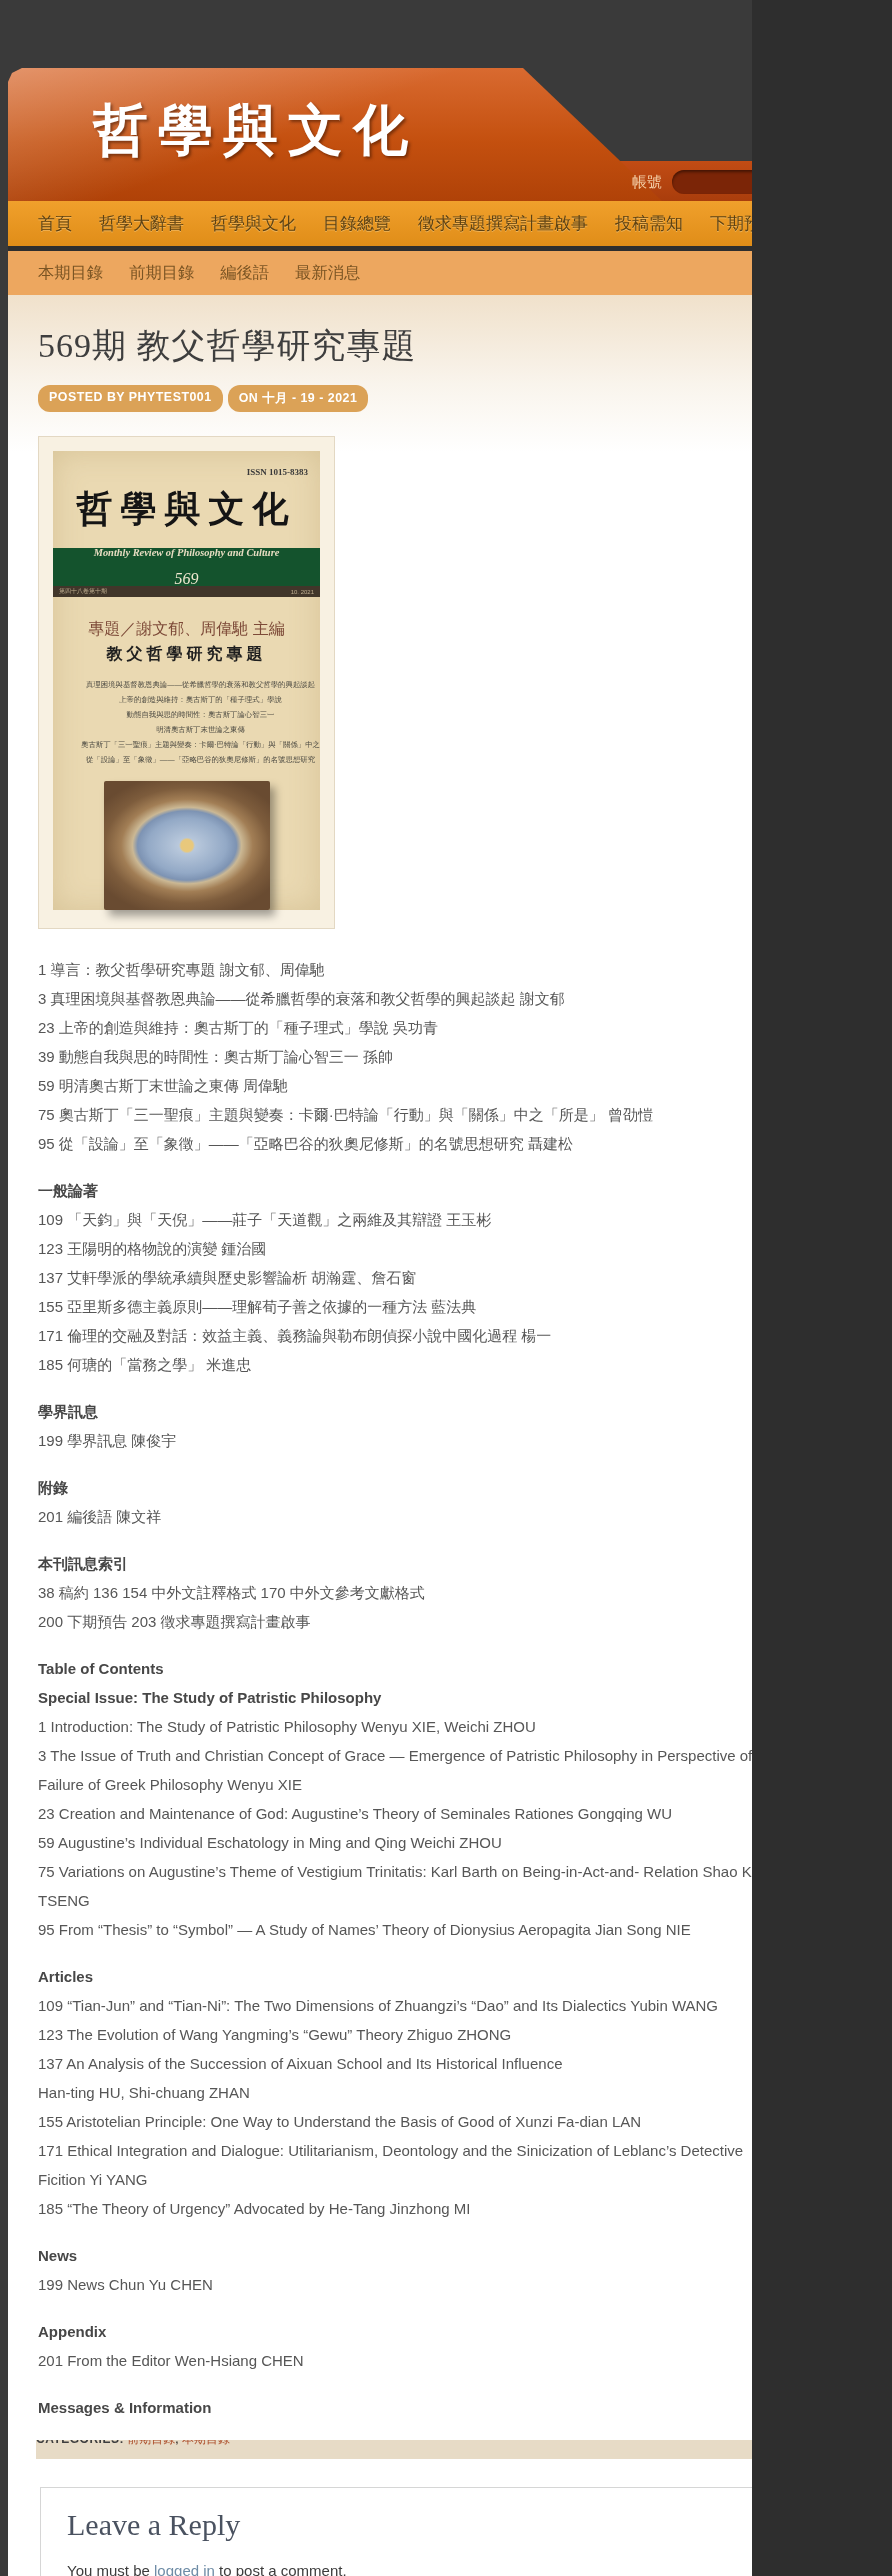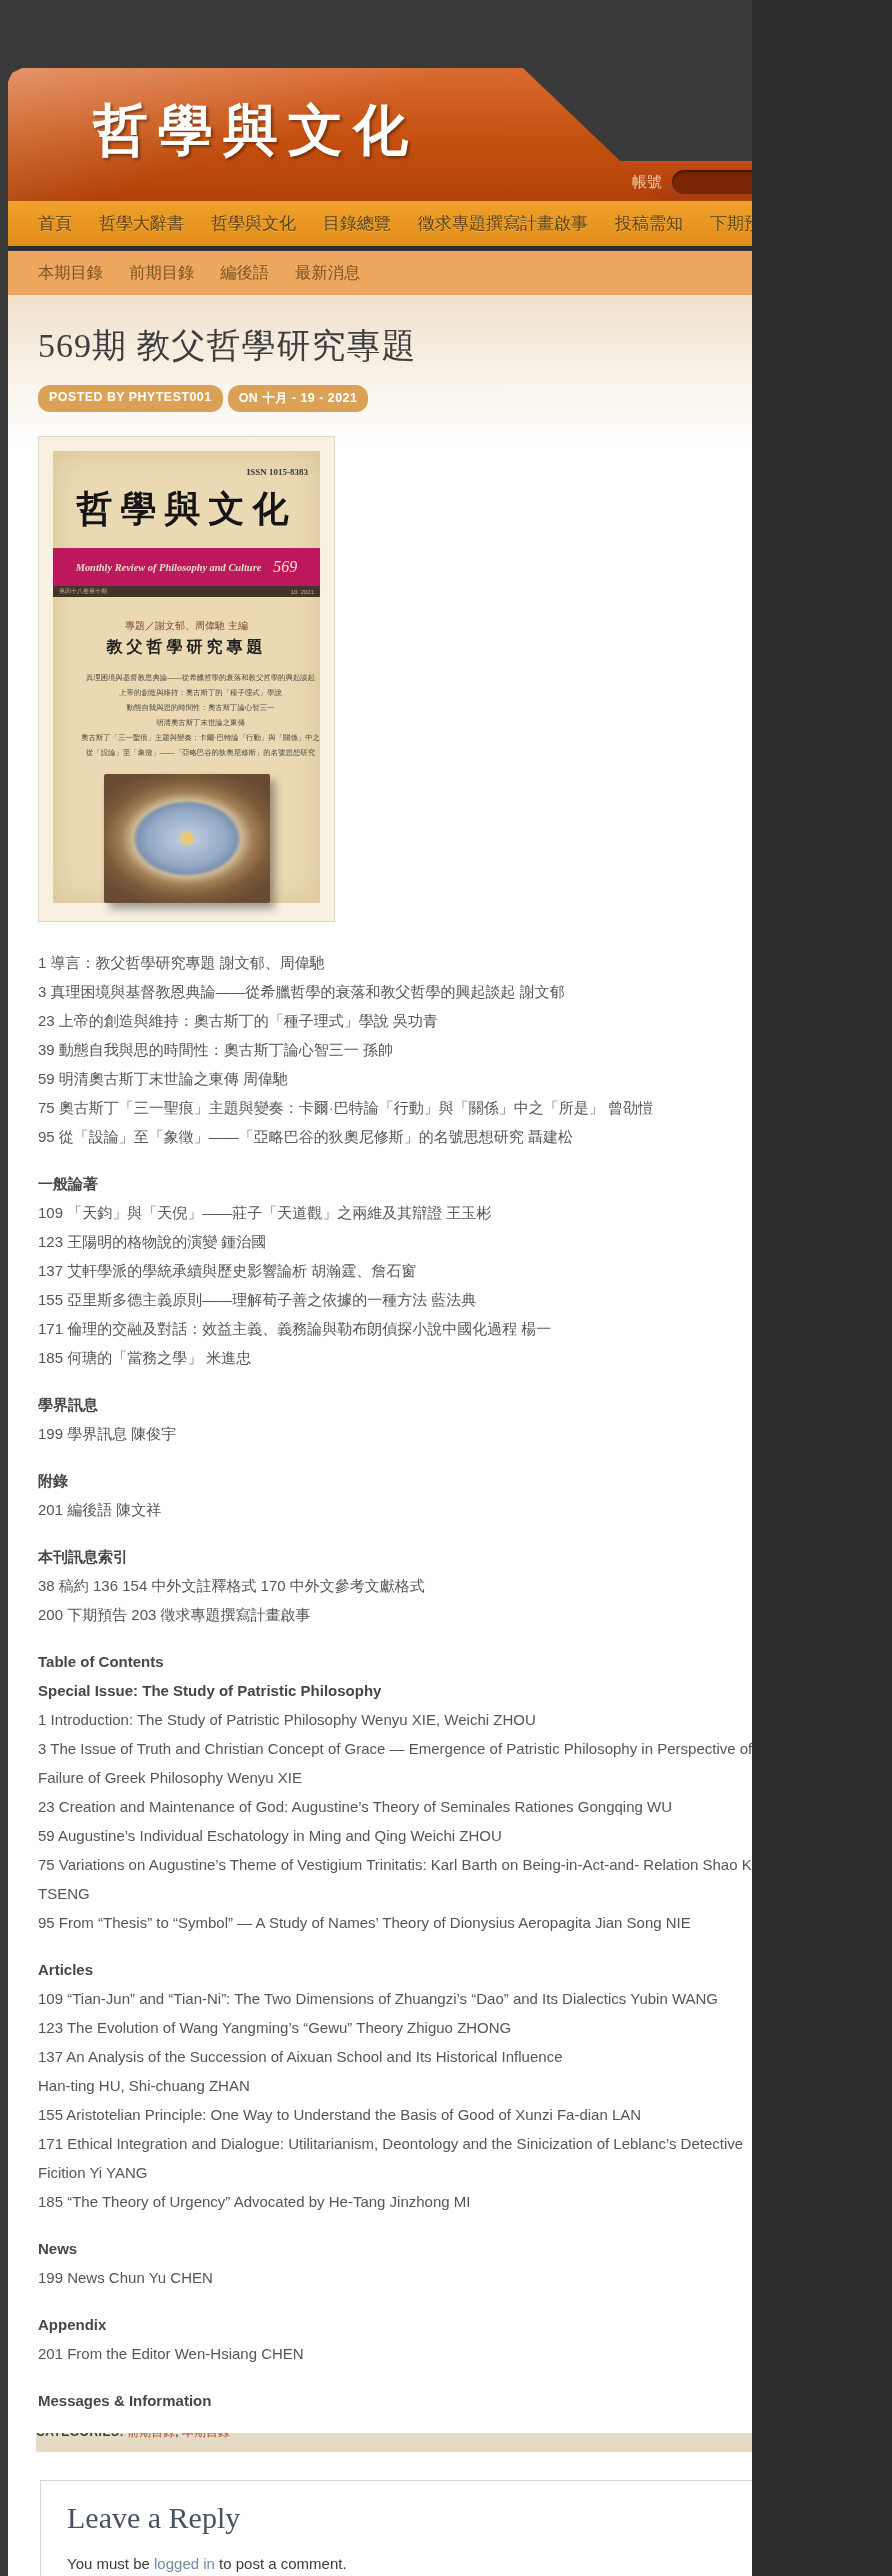--- a/index.html
+++ b/index.html
@@ -42,28 +42,28 @@
     letter-spacing:0.5px;padding:5px 11px;white-space:nowrap;border-radius:12px;}
   
   .cover{margin-top:24px;width:267px;background:#f8f1e2;border:1px solid #e3d8c3;
     padding:14px 14px 18px;}
   .cover-inner{background:#ead9b2;min-height:392px;padding-top:16px;
     box-shadow:inset 0 0 30px rgba(160,130,70,.25);}
   .cover-issn{text-align:right;padding-right:12px;font-family:"Liberation Serif",serif;
     font-size:9px;color:#3a3a3a;font-weight:bold;padding-left:21px;}
   .cover-title{text-align:center;margin-top:8px;font-family:"DejaVu Serif","Liberation Serif",serif;
     font-weight:bold;font-size:36px;letter-spacing:8px;color:#151515;}
-  .cover-band{margin-top:14px;height:38px;background:#be185d;display:flex;align-items:center;justify-content:center;gap:12px;}
+  .cover-band{margin-top:14px;height:38px;background:#14532d;display:flex;align-items:center;justify-content:center;gap:12px;flex-direction:column;}
   .cover-band-text{font-family:"Liberation Serif",serif;font-style:italic;font-weight:bold;
     font-size:10.4px;color:#e8ddc2;}
   .cover-band-num{font-family:"Liberation Serif",serif;font-style:italic;font-size:16px;color:#f0e8d0;text-align:right;}
   .cover-darkband{height:11px;background:#41362a;display:flex;align-items:center;
     justify-content:space-between;padding:0 6px;}
   .cover-darkband span{font-size:6px;color:#bfae90;}
-  .cover-editors{margin-top:22px;text-align:center;font-size:10px;color:#7d4a38;}
+  .cover-editors{margin-top:22px;text-align:center;font-size:16px;color:#7d4a38;}
   .cover-theme{margin-top:4px;text-align:center;font-family:"DejaVu Serif","Liberation Serif",serif;
     font-weight:bold;font-size:16px;letter-spacing:4px;color:#1f1f1f;}
   .cover-lines{margin-top:12px;margin-left:28px;}
   .cover-line{text-align:center;font-size:7.4px;line-height:15px;color:#4c4a42;white-space:nowrap;overflow:hidden;}
   .fresco{margin:14px auto 0;width:166px;height:129px;border-radius:2px;
     box-shadow:5px 6px 8px rgba(0,0,0,.35);
     background:
       radial-gradient(circle 8px at 50% 50%, #e8c87c 0 6px, rgba(0,0,0,0) 8px),
       radial-gradient(ellipse 62% 56% at 50% 50%, #c3d1e2 0%, #93a9c6 38%, #7d93b3 48%, #cbb894 53%, #a27e55 64%, #7d5c3c 80%, #694b31 100%);}
   

